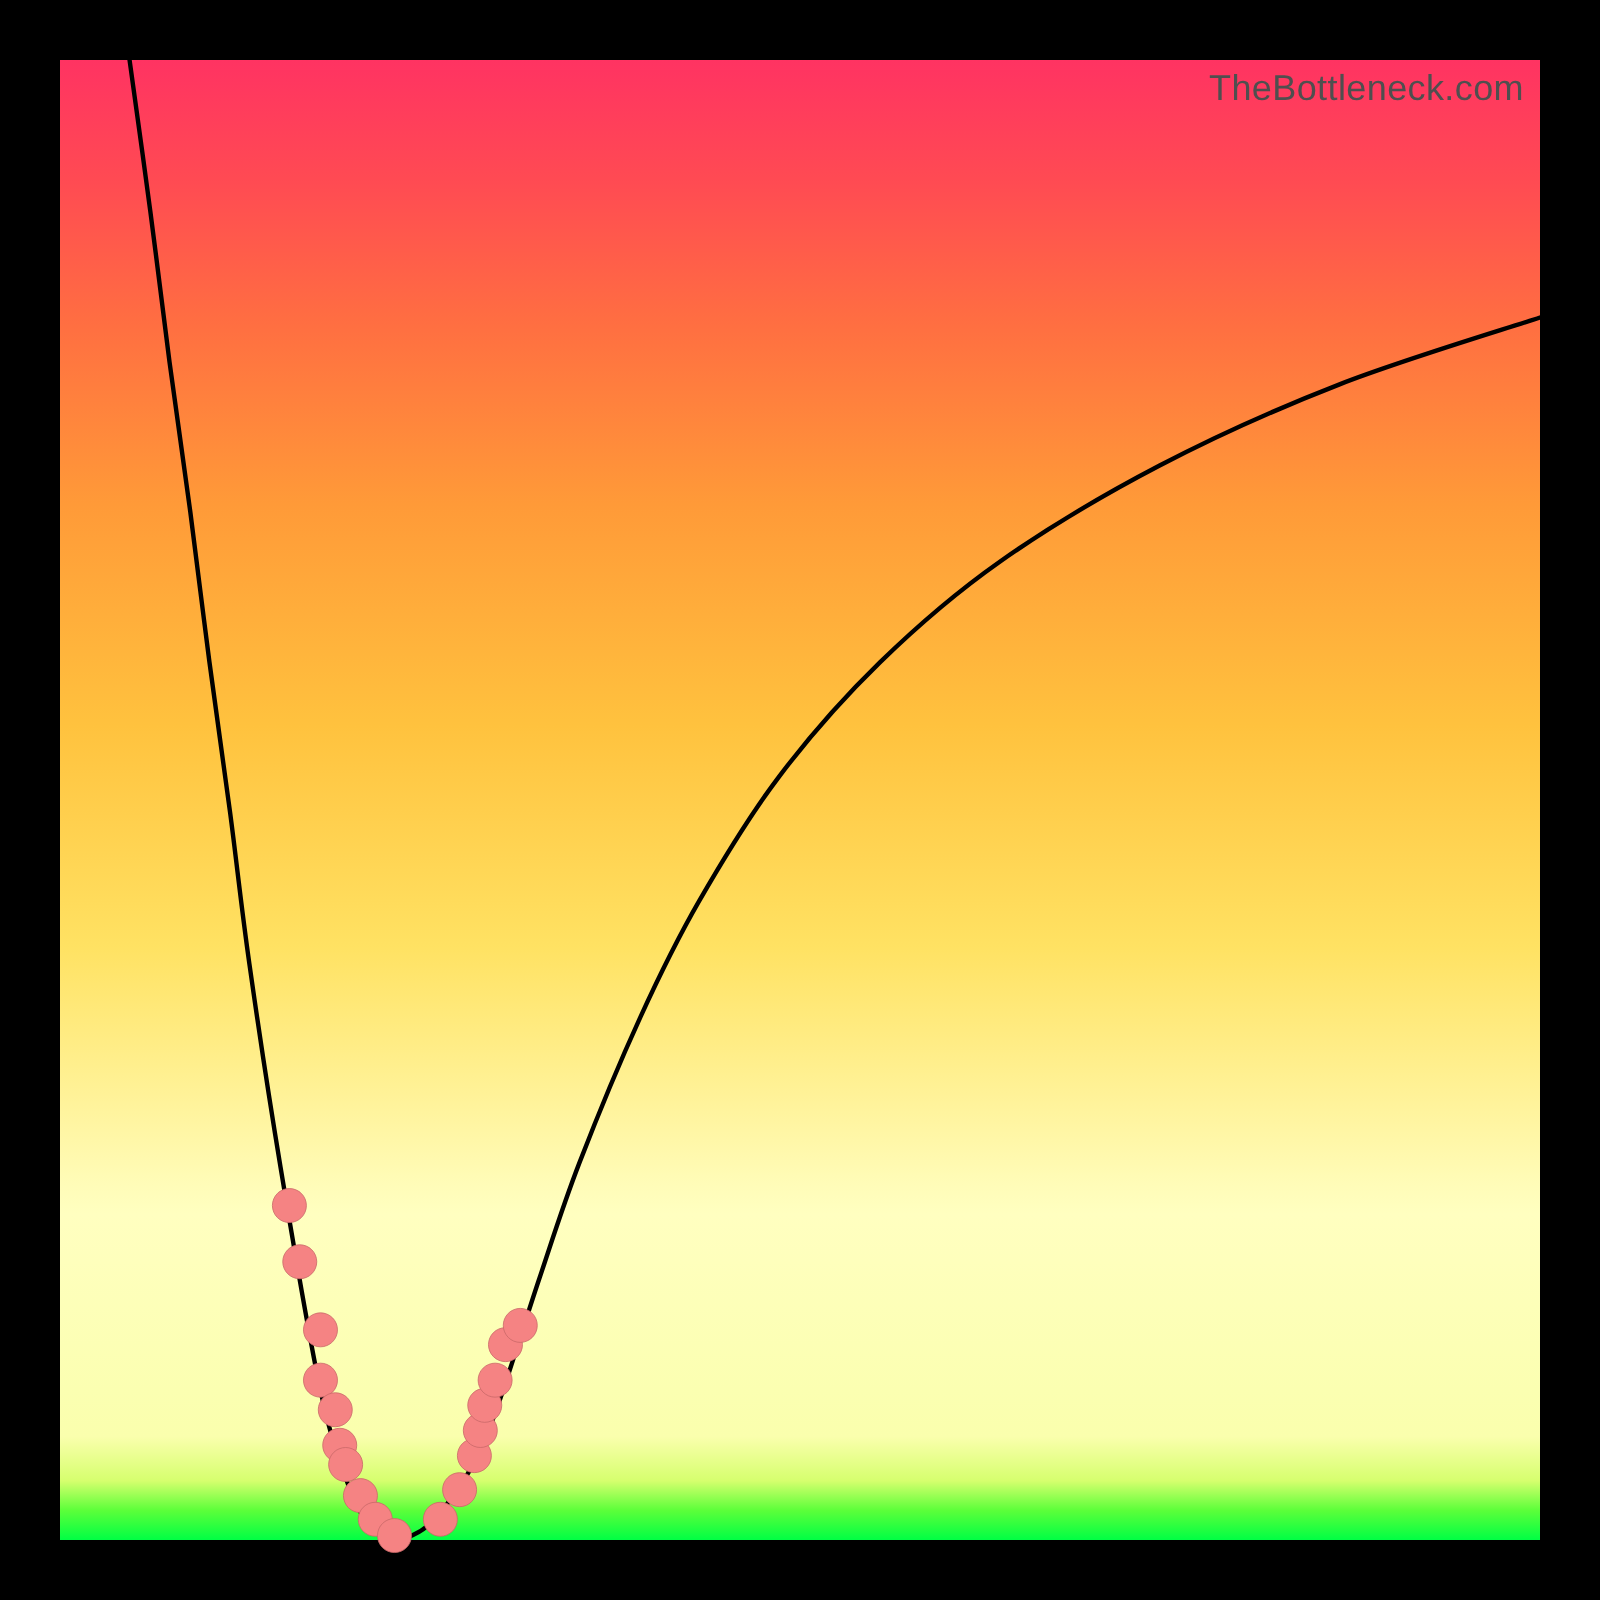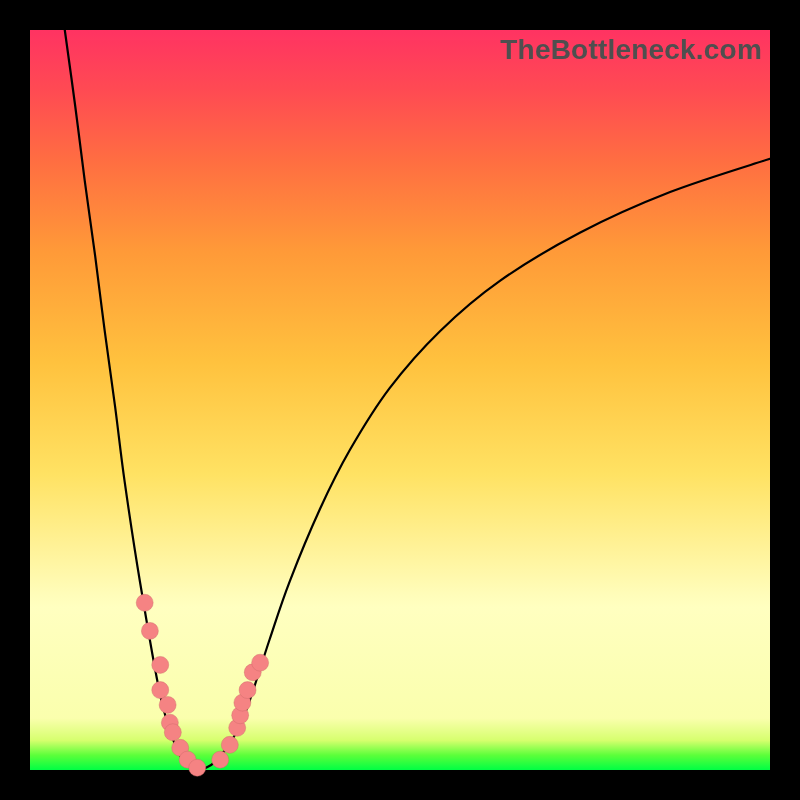--- a/index.html
+++ b/index.html
@@ -37,23 +37,23 @@
       #ff9a38 70%,
       #ff6f41 82%,
       #ff4a53 92%,
       #ff3362 100%);
   }
   .watermark {
     position: absolute;
     top: 4px;
     right: 8px;
     font-family: Arial, Helvetica, sans-serif;
-    font-size: 28px;
+    font-size: 18px;
     color: #4f4f4f;
-    font-weight: 700;
+    font-weight: 400;
     letter-spacing: 0.2px;
     user-select: none;
   }
   svg.curves {
     position: absolute;
     left: 0;
     top: 0;
     width: 740px;
     height: 740px;
     overflow: visible;

